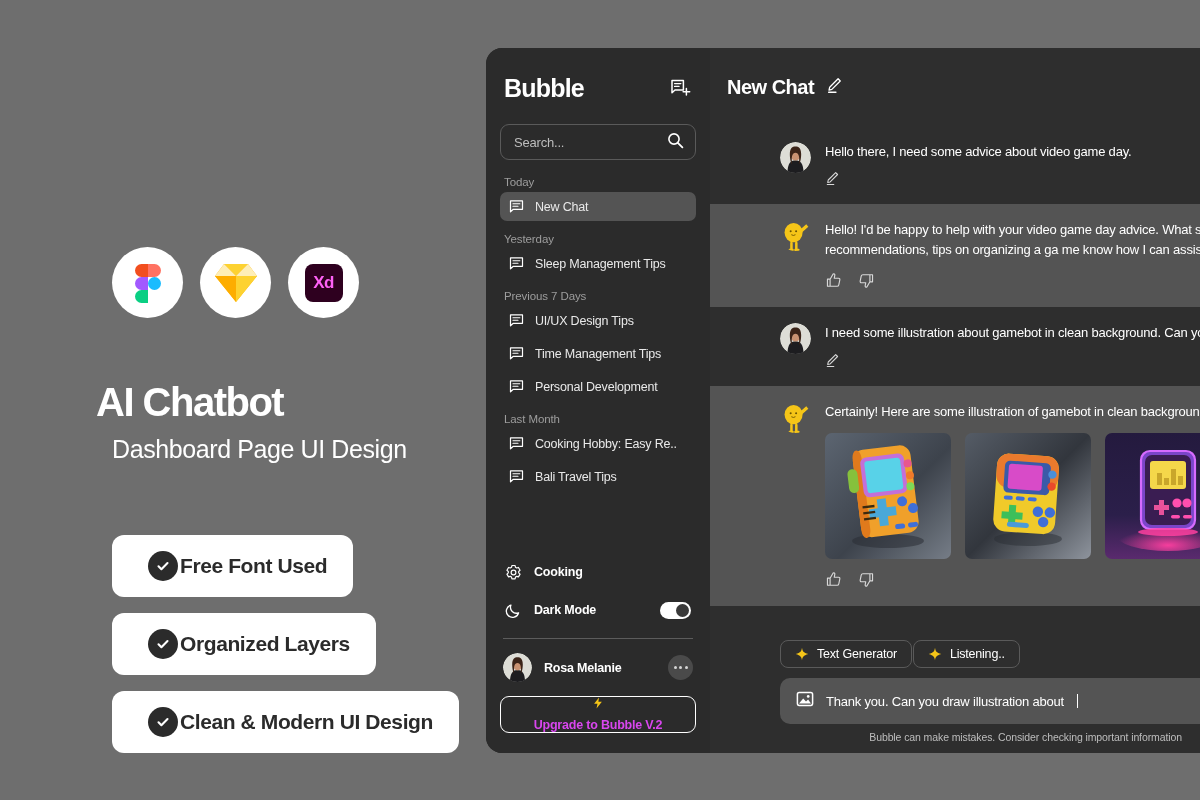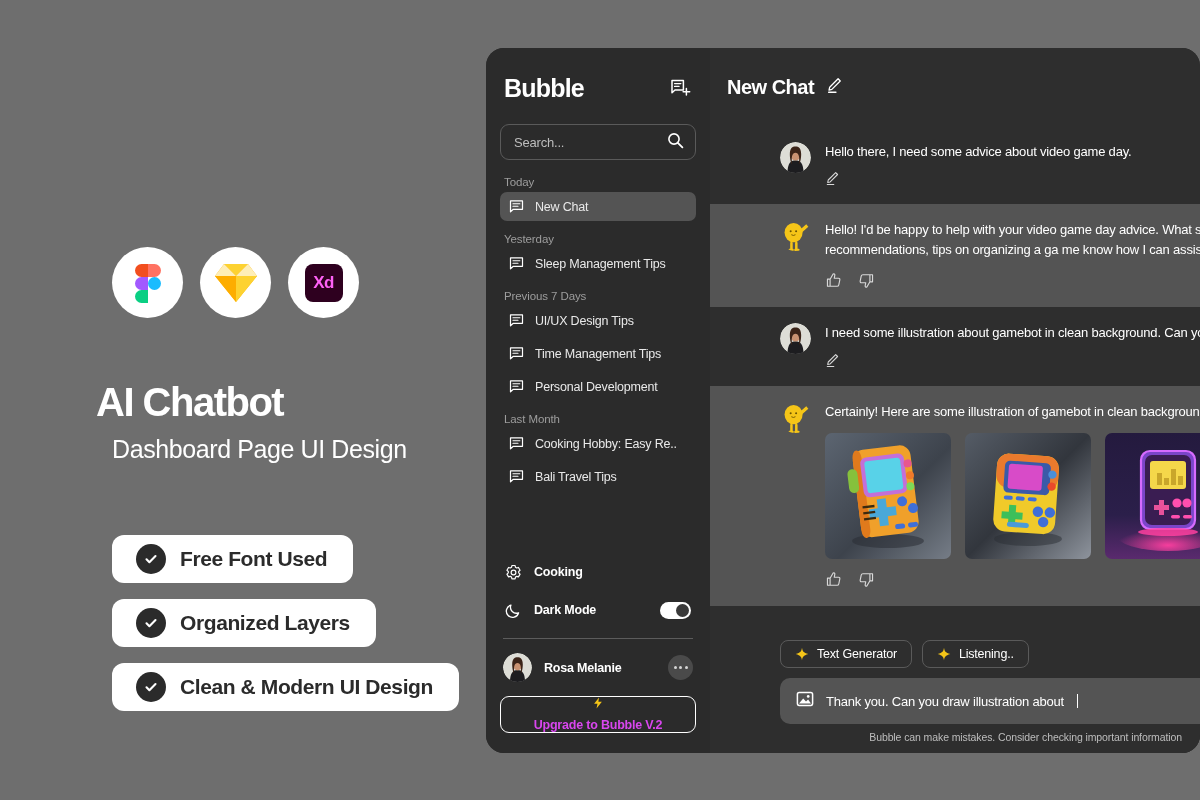--- a/index.html
+++ b/index.html
@@ -51,43 +51,42 @@
   .promo-sub {
     position: absolute; left: 112px; top: 435px;
     font-size: 25px; color: #ffffff; font-weight: 400;
     letter-spacing: -0.4px;
   }
   .promo-badges {
     position: absolute; left: 112px; top: 535px;
     display: flex; flex-direction: column; gap: 16px;
   }
   .badge {
-    height: 48px; border-radius: 12px; background:#ffffff;
-    display:flex;align-items:center; gap:14px;
-    padding: 0 26px 0 24px;
+    height: 62px; border-radius: 12px; background:#ffffff;
+    display:flex;align-items:center; gap:2px;
+    padding: 0 26px 0 36px;
     align-self: flex-start;
   }
   .badge-check {
     width: 30px; height: 30px; border-radius:50%;
     background:#2b2b2b; flex:none;
     display:flex;align-items:center;justify-content:center;
   }
   .badge-check svg { display:block; }
   .badge-label { font-size:21px; font-weight:bold; color:#2b2b2b; letter-spacing:-0.4px; white-space:nowrap;}
 
   
   .app {
     position:absolute; left:486px; top:48px;
     width:714px; height:705px;
     border-top-left-radius:16px;
     border-bottom-left-radius:16px;
     overflow:hidden;
     display:flex;
     background:#2e2e2e;
-    border-radius:18px;
   }
 
   
   .sidebar {
     width:224px; flex:none; background:#2b2b2b;
     position:relative; padding: 0 14px;
     display:flex; flex-direction:column;
   }
   .sb-top { display:flex;align-items:center;justify-content:space-between;
     padding: 26px 4px 0 4px; }
@@ -164,21 +163,21 @@
   .msg-actions{ display:flex;gap:14px;margin-top:9px; }
   .act{cursor:pointer;display:block;}
 
   .thumbs{display:flex;gap:16px;margin-top:12px;}
 
   .gallery{display:flex;gap:14px;margin-top:11px;}
   .shot{width:126px;height:126px;border-radius:7px;overflow:hidden;flex:none;position:relative;}
 
   
   .composer{ flex:none; background:#2e2e2e; padding: 12px 18px 10px 70px; }
-  .chips{display:flex;gap:10px;}
+  .chips{display:flex;gap:1px;}
   .chip{
     height:28px;border:1px solid #5a5a5a;border-radius:8px;
     display:flex;align-items:center;gap:8px;padding:0 14px;
     color:#ffffff;font-size:12.5px;cursor:pointer;letter-spacing:-0.2px;white-space:nowrap;
   }
   .input-bar{
     margin-top:10px;height:46px;background:#545454;border-radius:10px;
     display:flex;align-items:center;gap:12px;padding:0 16px; width:520px;
   }
   .input-text{font-size:13px;color:#fff;letter-spacing:-0.2px;white-space:nowrap;}

